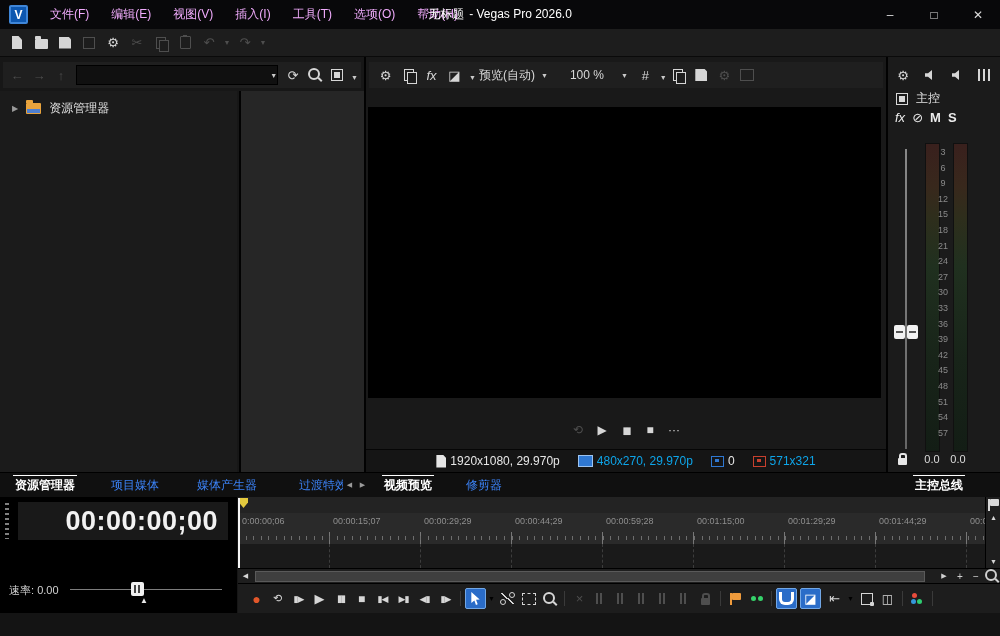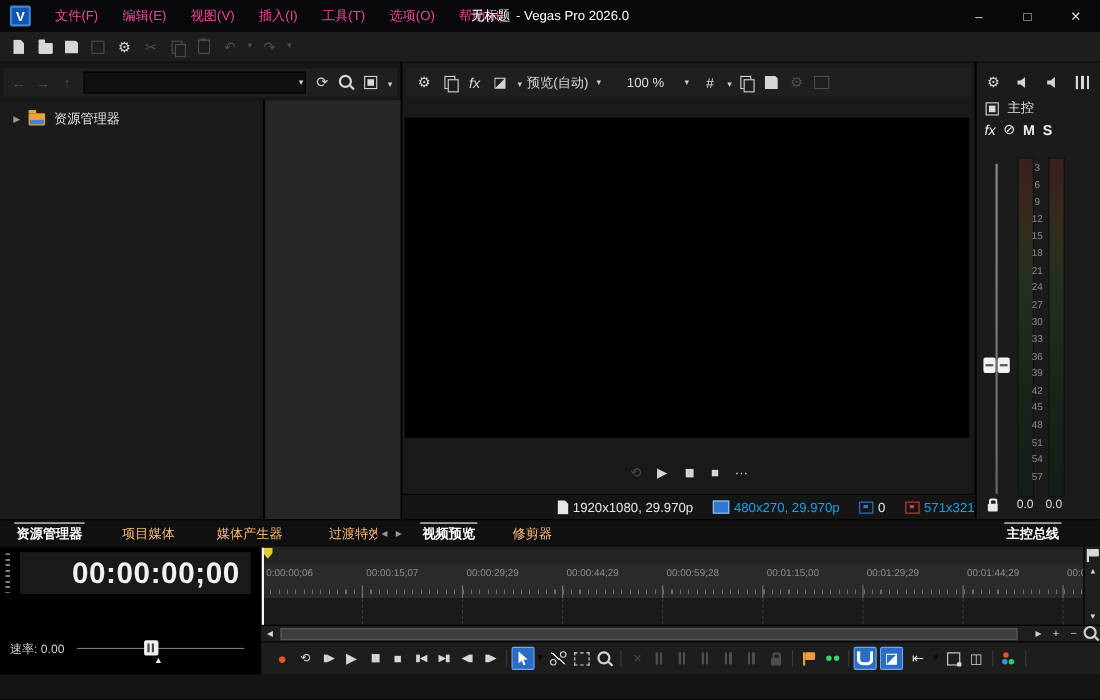--- a/index.html
+++ b/index.html
@@ -8,21 +8,21 @@
   .abs{position:absolute}
   .btn{display:flex;align-items:center;justify-content:center;color:#d6d6d6}
   .dis{color:#4e4e4e !important}
   .dd{font-size:7px;color:#c9c9c9;margin-left:3px}
   .vsep{width:1px;height:15px;background:#3a3a3a;margin:0 4px;flex:none}
 
   
   #titlebar{top:0;left:0;right:0;height:29px;background:#08080a;display:flex;align-items:center}
   #logo{width:19px;height:19px;margin:0 11px 0 9px;background:#0d57b0;border:2px solid #3f86d8;border-radius:2px;
     color:#fff;font-weight:bold;font-size:12px;display:flex;align-items:center;justify-content:center;box-sizing:border-box}
-  .menu-item{height:16px;padding:0 11px;display:flex;align-items:center;font-size:12px;color:#ec4899}
+  .menu-item{height:16px;padding:0 11px;display:flex;align-items:center;font-size:12px;color:#f0abfc}
   #title-text{position:absolute;left:50%;transform:translateX(-50%);font-size:12px;color:#fff;white-space:nowrap}
   #title-text b{font-weight:normal;margin-right:5px}
   .winbtn{width:44px;height:29px;display:flex;align-items:center;justify-content:center;color:#dcdcdc;font-size:12px}
   #winbtns{margin-left:auto;display:flex}
 
   
   #toolbar{top:29px;left:0;right:0;height:27px;background:#1d1d1d;border-bottom:1px solid #0a0a0a;
     display:flex;align-items:center;padding-left:5px}
   #toolbar .btn{width:24px;height:23px;font-size:13px}
   #toolbar .ddb{width:12px;height:23px;font-size:7px;display:flex;align-items:center;justify-content:center}
@@ -86,21 +86,21 @@
 
   
   #preview-panel{top:57px;left:366px;width:522px;height:415px;background:#191919;border-right:2px solid #020202;box-sizing:border-box}
   #preview-toolbar{position:absolute;top:5px;left:3px;right:3px;height:26px;background:#1f1f1f;display:flex;align-items:center;padding:0 5px;white-space:nowrap}
   #preview-toolbar .btn{width:23px;height:22px;font-size:13px;flex:none}
   .tool-label{font-size:12px;color:#d8d8d8;margin:0 3px}
   #video-area{position:absolute;top:50px;left:2px;right:5px;height:291px;background:#000}
   #preview-transport{position:absolute;left:0;right:0;top:358px;height:30px;display:flex;align-items:center;justify-content:center;gap:4px}
   #preview-transport .btn{width:20px;height:20px;font-size:12px}
   #preview-status{position:absolute;left:0;right:0;bottom:0;height:22px;background:#151515;border-top:1px solid #060606;
-    display:flex;align-items:center;justify-content:flex-end;gap:4px;font-size:12px}
+    display:flex;align-items:center;justify-content:center;gap:4px;font-size:12px}
   .st-txt{color:#e6e6e6}
   .st-orange{color:#0ea5e9}
 
   
   #master-panel{top:57px;left:888px;right:0;height:415px;background:#1b1b1b}
   #master-icons{position:absolute;top:9px;left:6px;display:flex;gap:9px}
   #master-icons .btn{width:18px;height:18px;font-size:13px}
   #master-row{position:absolute;top:33px;left:8px;display:flex;align-items:center;gap:8px;color:#e4e4e4;font-size:12px}
   #fx-row{position:absolute;top:53px;left:7px;display:flex;align-items:center;gap:7px;color:#ececec;font-size:13px}
   #fader-track{position:absolute;left:17px;top:92px;width:2px;height:300px;background:linear-gradient(#888,#666)}
@@ -109,21 +109,21 @@
   #fader-handle span::after{content:"";position:absolute;left:2px;right:2px;top:6px;height:2px;background:#555}
   .meter{position:absolute;top:86px;width:13px;height:307px;border:1px solid #101010;
     background:linear-gradient(#39201d 0%,#38281c 14%,#2e2e1c 24%,#20301f 40%,#182419 70%,#131d15 100%)}
   #meter-scale{position:absolute;top:90px;left:47px;width:16px;height:300px;font-size:9px;color:#8a8a8a}
   #meter-scale span{position:absolute;width:100%;text-align:center}
   #master-bottom{position:absolute;left:0;right:0;top:392px;height:20px;display:flex;align-items:center;color:#dcdcdc;font-size:11px}
   .db-read{width:26px;text-align:center}
 
   
   #tabbar{top:472px;left:0;right:0;height:24px;background:#101010;border-top:1px solid #000;display:flex;align-items:center;font-size:12px}
-  .tab{position:relative;height:24px;display:flex;align-items:center;padding:0 11px;color:#fdba74;white-space:nowrap}
+  .tab{position:relative;height:24px;display:flex;align-items:center;padding:0 11px;color:#3b82f6;white-space:nowrap}
   .tab.active{color:#fff;font-weight:bold}
   .tab.active::before{content:"";position:absolute;top:2px;left:9px;right:9px;height:1px;background:#fff}
   .tab.clip{max-width:44px;overflow:hidden;padding-right:0}
   .tabscroll{width:13px;height:20px;display:flex;align-items:center;justify-content:center;color:#9a9a9a;font-size:7px}
 
   
   #timeline{top:497px;left:0;right:0;height:116px;background:#161616}
   #tl-left{position:absolute;left:0;top:0;width:237px;height:100%;border-right:1px solid #000;box-sizing:border-box;background:#000000}
   #timecode{position:absolute;top:5px;left:18px;right:8px;height:38px;background:#191919;color:#f2f2f2;
     font-weight:bold;font-size:27px;text-align:right;line-height:38px;padding-right:10px;letter-spacing:.5px}

